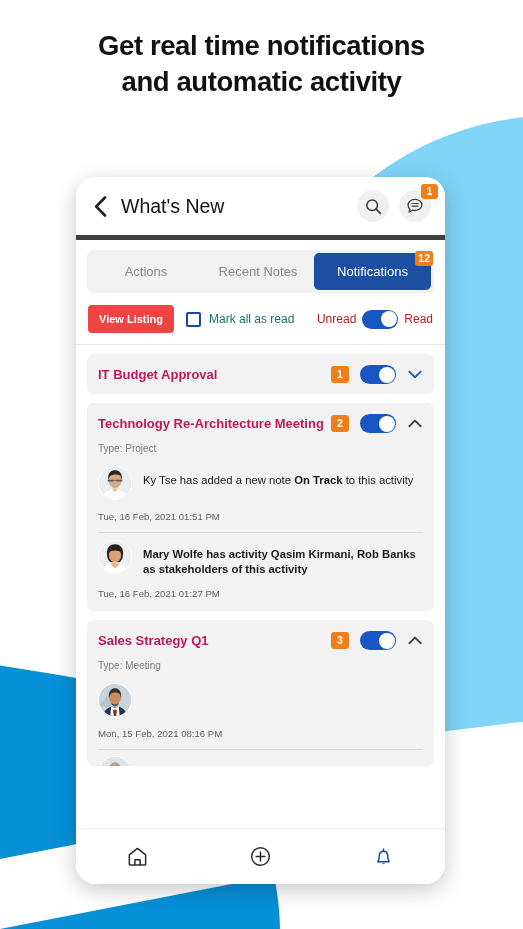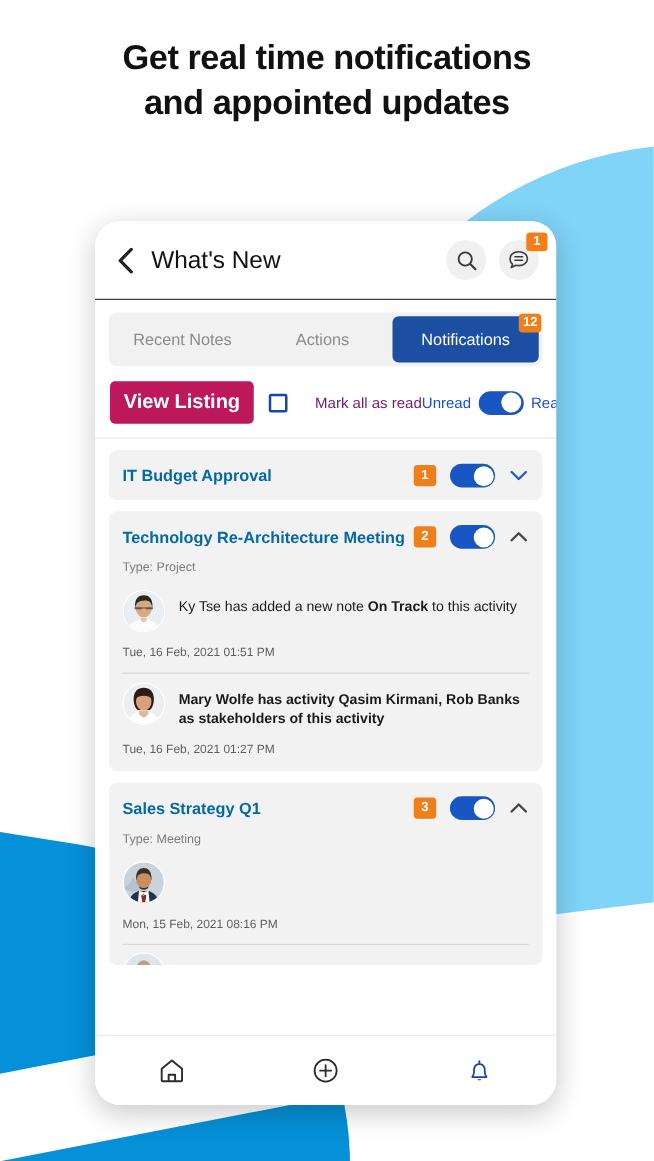--- a/index.html
+++ b/index.html
@@ -92,21 +92,21 @@
   }
 
   
   .app-header {
     height: 63px;
     flex: 0 0 63px;
     background: #ffffff;
     display: flex;
     align-items: center;
     padding: 0 14px 0 12px;
-    border-bottom: 1px solid #404040;
+    border-bottom: 5px solid #404040;
   }
   .back-chevron {
     width: 24px;
     height: 24px;
     display: flex;
     align-items: center;
     justify-content: center;
     flex: 0 0 auto;
     cursor: pointer;
   }
@@ -187,23 +187,23 @@
 
   
   .filter-row {
     display: flex;
     align-items: center;
     padding: 3px 12px 11px 12px;
     background: #ffffff;
     border-bottom: 1px solid #e8e8e8;
   }
   .btn-primary {
-    background: #be185d;
+    background: #ef4444;
     color: #ffffff;
-    font-size: 16px;
+    font-size: 11px;
     font-weight: bold;
     border: none;
     border-radius: 4px;
     padding: 8px 11px;
     cursor: pointer;
     font-family: "Liberation Sans", sans-serif;
     white-space: nowrap;
   }
   .checkbox-group {
     display: flex;
@@ -214,33 +214,33 @@
   .checkbox-box {
     width: 15px;
     height: 15px;
     border: 2px solid #1447A8;
     border-radius: 2px;
     background: #ffffff;
     flex: 0 0 auto;
   }
   .checkbox-label {
     font-size: 12px;
-    color: #701a75;
-    margin-left: 22px;
+    color: #0f766e;
+    margin-left: 8px;
     white-space: nowrap;
     text-align: right;
   }
   .toggle-group {
     display: flex;
     align-items: center;
     margin-left: auto;
   }
   .toggle-side-label {
     font-size: 12px;
-    color: #1d4ed8;
+    color: #b91c1c;
     white-space: nowrap;
   }
   .switch {
     width: 36px;
     height: 19px;
     border-radius: 10px;
     background: #1856C4;
     position: relative;
     margin: 0 6px;
     flex: 0 0 auto;
@@ -272,21 +272,21 @@
     overflow: hidden;
   }
   .card-head {
     display: flex;
     align-items: center;
     padding: 11px 11px 10px 11px;
   }
   .card-title {
     font-size: 13px;
     font-weight: bold;
-    color: #0369a1;
+    color: #be185d;
     flex: 1;
     white-space: nowrap;
     overflow: hidden;
     text-overflow: ellipsis;
     padding-right: 6px;
   }
   .count-badge {
     min-width: 18px;
     height: 17px;
     background: #EF7F1A;
@@ -389,21 +389,21 @@
 
 <div class="bg-layer">
   <div class="blob-lightblue"></div>
   <div class="blob-darkblue"></div>
   <div class="blob-darkblue2"></div>
   <div class="bg-white-bottom"></div>
 </div>
 
 <div class="headline">
   <div>Get real time notifications</div>
-  <div>and appointed updates</div>
+  <div>and automatic activity</div>
 </div>
 
 <div class="phone">
 
   <div class="app-header">
     <div class="back-chevron">
       <svg width="13" height="21" viewBox="0 0 13 21">
         <path d="M11 1.5 L2.2 10.5 L11 19.5" fill="none" stroke="#222" stroke-width="2.6" stroke-linecap="round" stroke-linejoin="round"></path>
       </svg>
     </div>
@@ -422,24 +422,24 @@
         <line x1="6.6" y1="7.2" x2="13.4" y2="7.2" stroke="#3a3a3a" stroke-width="1.3" stroke-linecap="round"></line>
         <line x1="6.6" y1="10.2" x2="13.4" y2="10.2" stroke="#3a3a3a" stroke-width="1.3" stroke-linecap="round"></line>
       </svg>
       <span class="badge-corner">1</span>
     </div>
   </div>
 
   <div class="tabs-wrap">
     <div class="tabs">
       <div class="tab">
+        <span>Actions</span>
+      </div>
+      <div class="tab">
         <span>Recent Notes</span>
-      </div>
-      <div class="tab">
-        <span>Actions</span>
       </div>
       <div class="tab active">
         <span>Notifications</span>
         <span class="badge-corner">12</span>
       </div>
     </div>
   </div>
 
   <div class="filter-row">
     <button class="btn-primary">View Listing</button>

